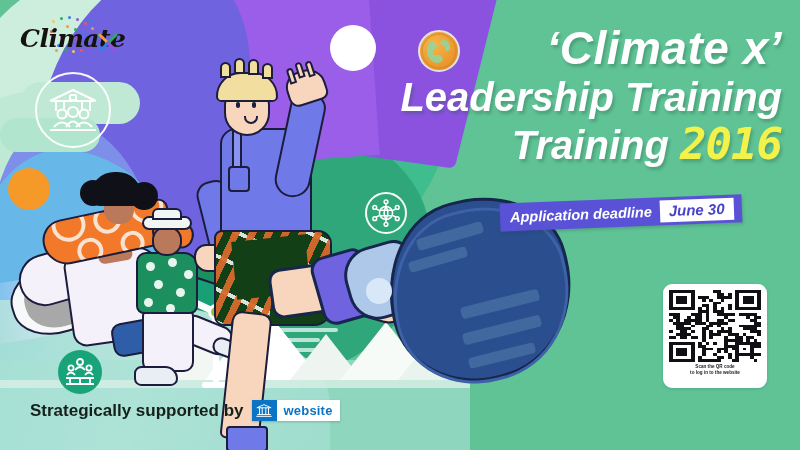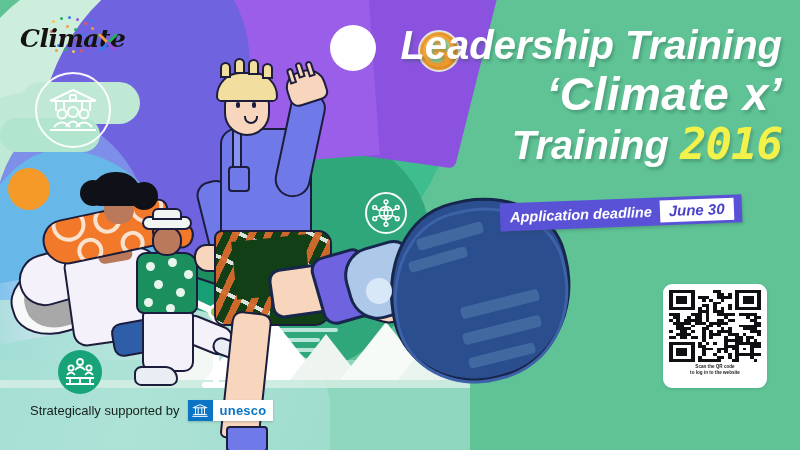--- a/index.html
+++ b/index.html
@@ -248,21 +248,21 @@
   .qr-grid i{background:#101014;}
   .qr-cap{font-size:4.6px;line-height:6.4px;color:#1b1b1b;text-align:center;margin-top:2px;font-weight:bold;}
 
   .url{
     position:absolute;left:556px;top:400px;width:228px;text-align:center;
     font-size:14px;font-weight:bold;color:#16181a;letter-spacing:-.1px;
   }
 
   
   .support{position:absolute;left:30px;top:400px;display:flex;align-items:center;gap:8px;}
-  .support-text{font-size:13px;font-weight:normal;color:#14201a;white-space:nowrap;}
+  .support-text{font-size:17px;font-weight:bold;color:#14201a;white-space:nowrap;}
   .unesco{display:flex;align-items:stretch;height:21px;box-shadow:0 1px 2px rgba(20,50,40,.25);}
   .unesco-mark{width:25px;background:#0b74c4;display:flex;align-items:center;justify-content:center;}
   .unesco-name{background:#ffffff;color:#0b74c4;font-size:13px;font-weight:bold;letter-spacing:.2px;padding:0 7px;display:flex;align-items:center;}
 </style>
 </head>
 <body>
 
 <div id="poster">
 
   <div class="bg-layer">
@@ -476,22 +476,22 @@
 
   <div class="globe-emoji">
     <svg width="38" height="38" viewBox="0 0 38 38">
       <path d="M9 11 q4 -3 7 1 q2 3 -1 5 q-3 1 -2 4 q1 3 4 2 q3 -1 5 2 q2 3 -1 5 q-4 2 -8 0 q-5 -3 -6 -9 q-1 -6 2 -10z" fill="#8fd6a0" opacity=".85"></path>
       <path d="M24 7 q5 2 6 7 q1 4 -2 5 q-3 1 -3 -2 q0 -3 -3 -4 q-3 -1 -1 -4z" fill="#8fd6a0" opacity=".85"></path>
       <circle cx="19" cy="19" r="17" fill="none" stroke="#cf7f22" stroke-width="1.4" opacity=".5"></circle>
     </svg>
   </div>
 
   <div class="headline">
+    <span class="hl-row hl1">‘Climate x’</span>
     <span class="hl-row hl2">Leadership Training</span>
-    <span class="hl-row hl1">‘Climate x’</span>
     <span class="hl-row hl3">
       <span>Training</span>
       <span class="year">2016</span>
     </span>
   </div>
 
   <div class="deadline">
     <span class="deadline-label">Application deadline</span>
     <span class="deadline-pill">June 30</span>
   </div>
@@ -1135,17 +1135,17 @@
     <span class="support-text">Strategically supported by</span>
     <span class="unesco">
       <span class="unesco-mark">
         <svg width="18" height="15" viewBox="0 0 20 16" fill="none" stroke="#ffffff" stroke-width="1.1">
           <path d="M2 5 L10 1.5 L18 5"></path>
           <path d="M3 5 H17"></path>
           <path d="M5 5 V12 M8 5 V12 M12 5 V12 M15 5 V12"></path>
           <path d="M2.5 12.5 H17.5 M1.5 14.5 H18.5"></path>
         </svg>
       </span>
-      <span class="unesco-name">unesco</span>
+      <span class="unesco-name">website</span>
     </span>
   </div>
 
 </div>
 
 </body></html>

